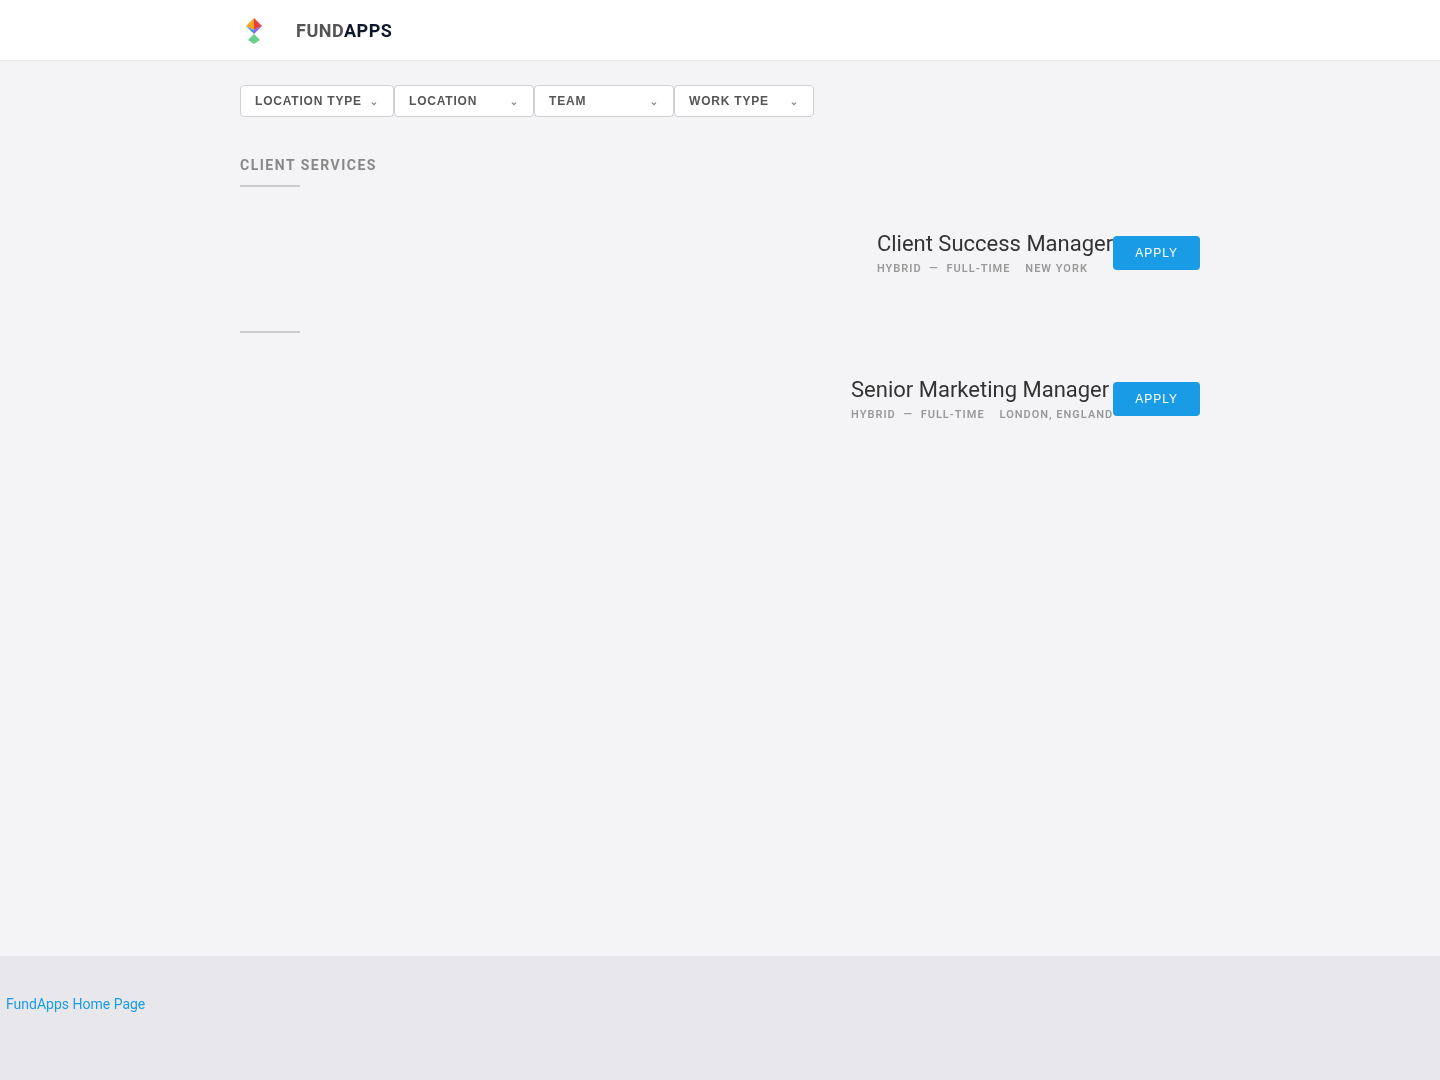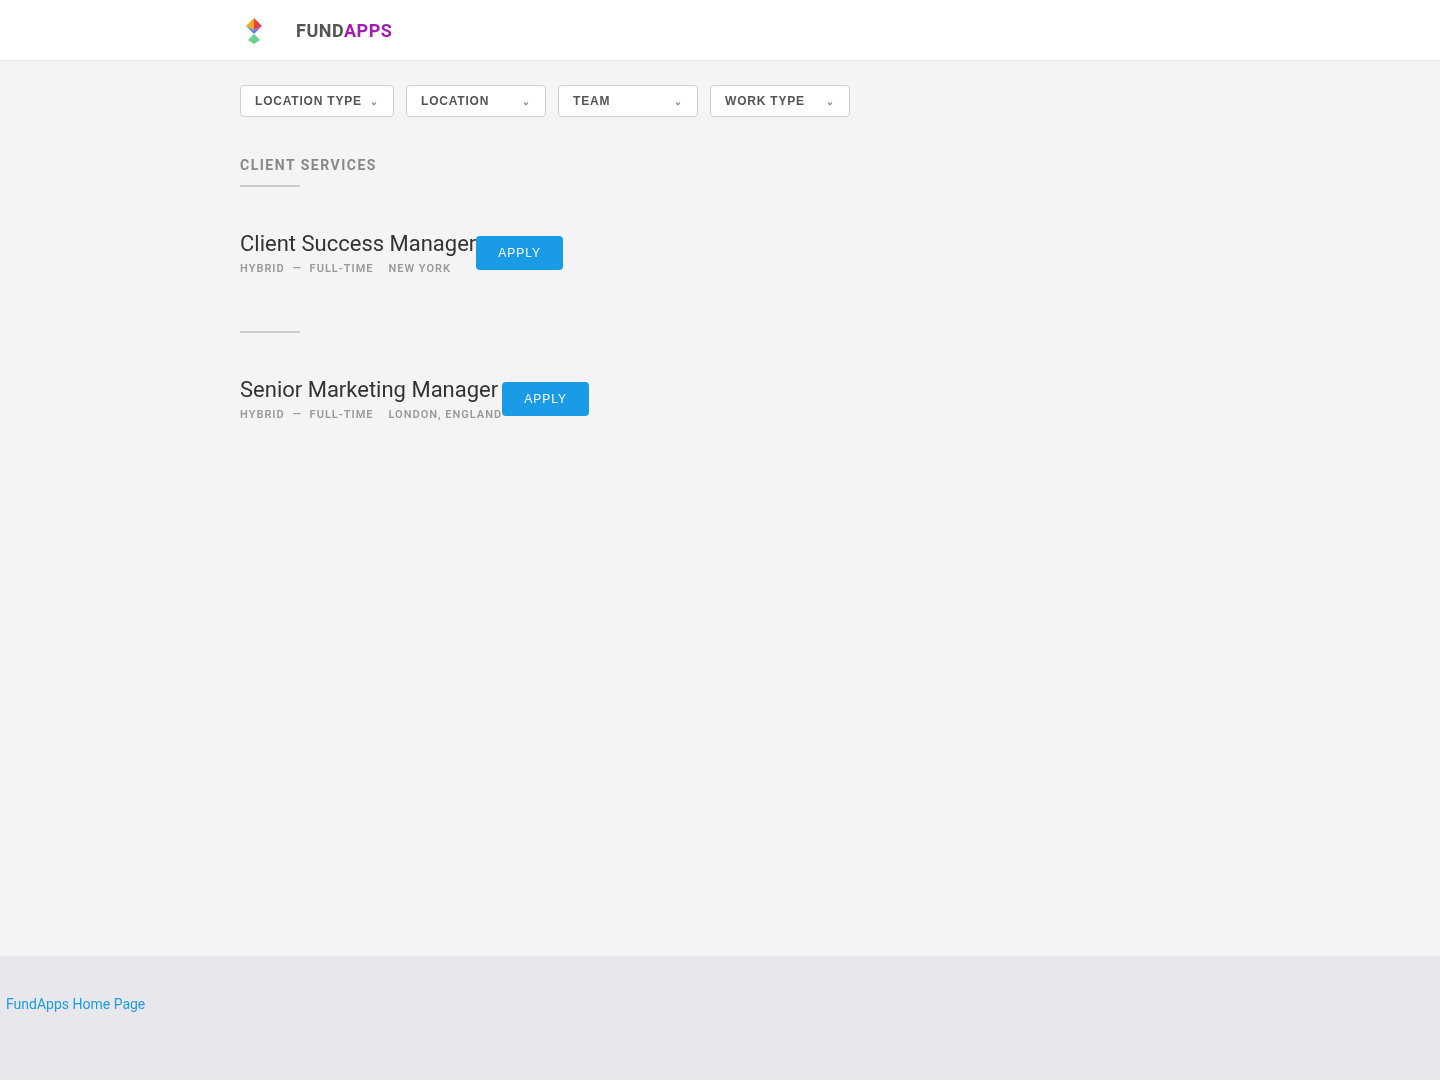--- a/index.html
+++ b/index.html
@@ -45,35 +45,34 @@
       font-weight: 700;
       letter-spacing: 0.5px;
     }
 
     .logo-text .fund {
       color: #555;
       margin-left: 24px;
     }
 
     .logo-text .apps {
-      color: #a21caf;
+      color: #0f172a;
     }
 
     
     .filters-bar {
       background-color: #f4f4f6;
       padding: 24px 0 0 0;
     }
 
     .filters-inner {
       max-width: 1000px;
       margin: 0 auto;
       padding: 0 20px;
       display: flex;
-      gap: 12px;
       flex-wrap: wrap;
     }
 
     .filter-dropdown {
       display: flex;
       align-items: center;
       gap: 8px;
       border: 1px solid #d0d0d5;
       border-radius: 4px;
       padding: 8px 14px;
@@ -120,21 +119,21 @@
       width: 60px;
       height: 2px;
       background-color: #ccc;
       margin-bottom: 28px;
     }
 
     
     .job-row {
       display: flex;
       align-items: center;
-      justify-content: flex-start;
+      justify-content: flex-end;
       padding: 16px 0;
     }
 
     .job-info {
       display: flex;
       flex-direction: column;
       gap: 6px;
     }
 
     .job-title {

